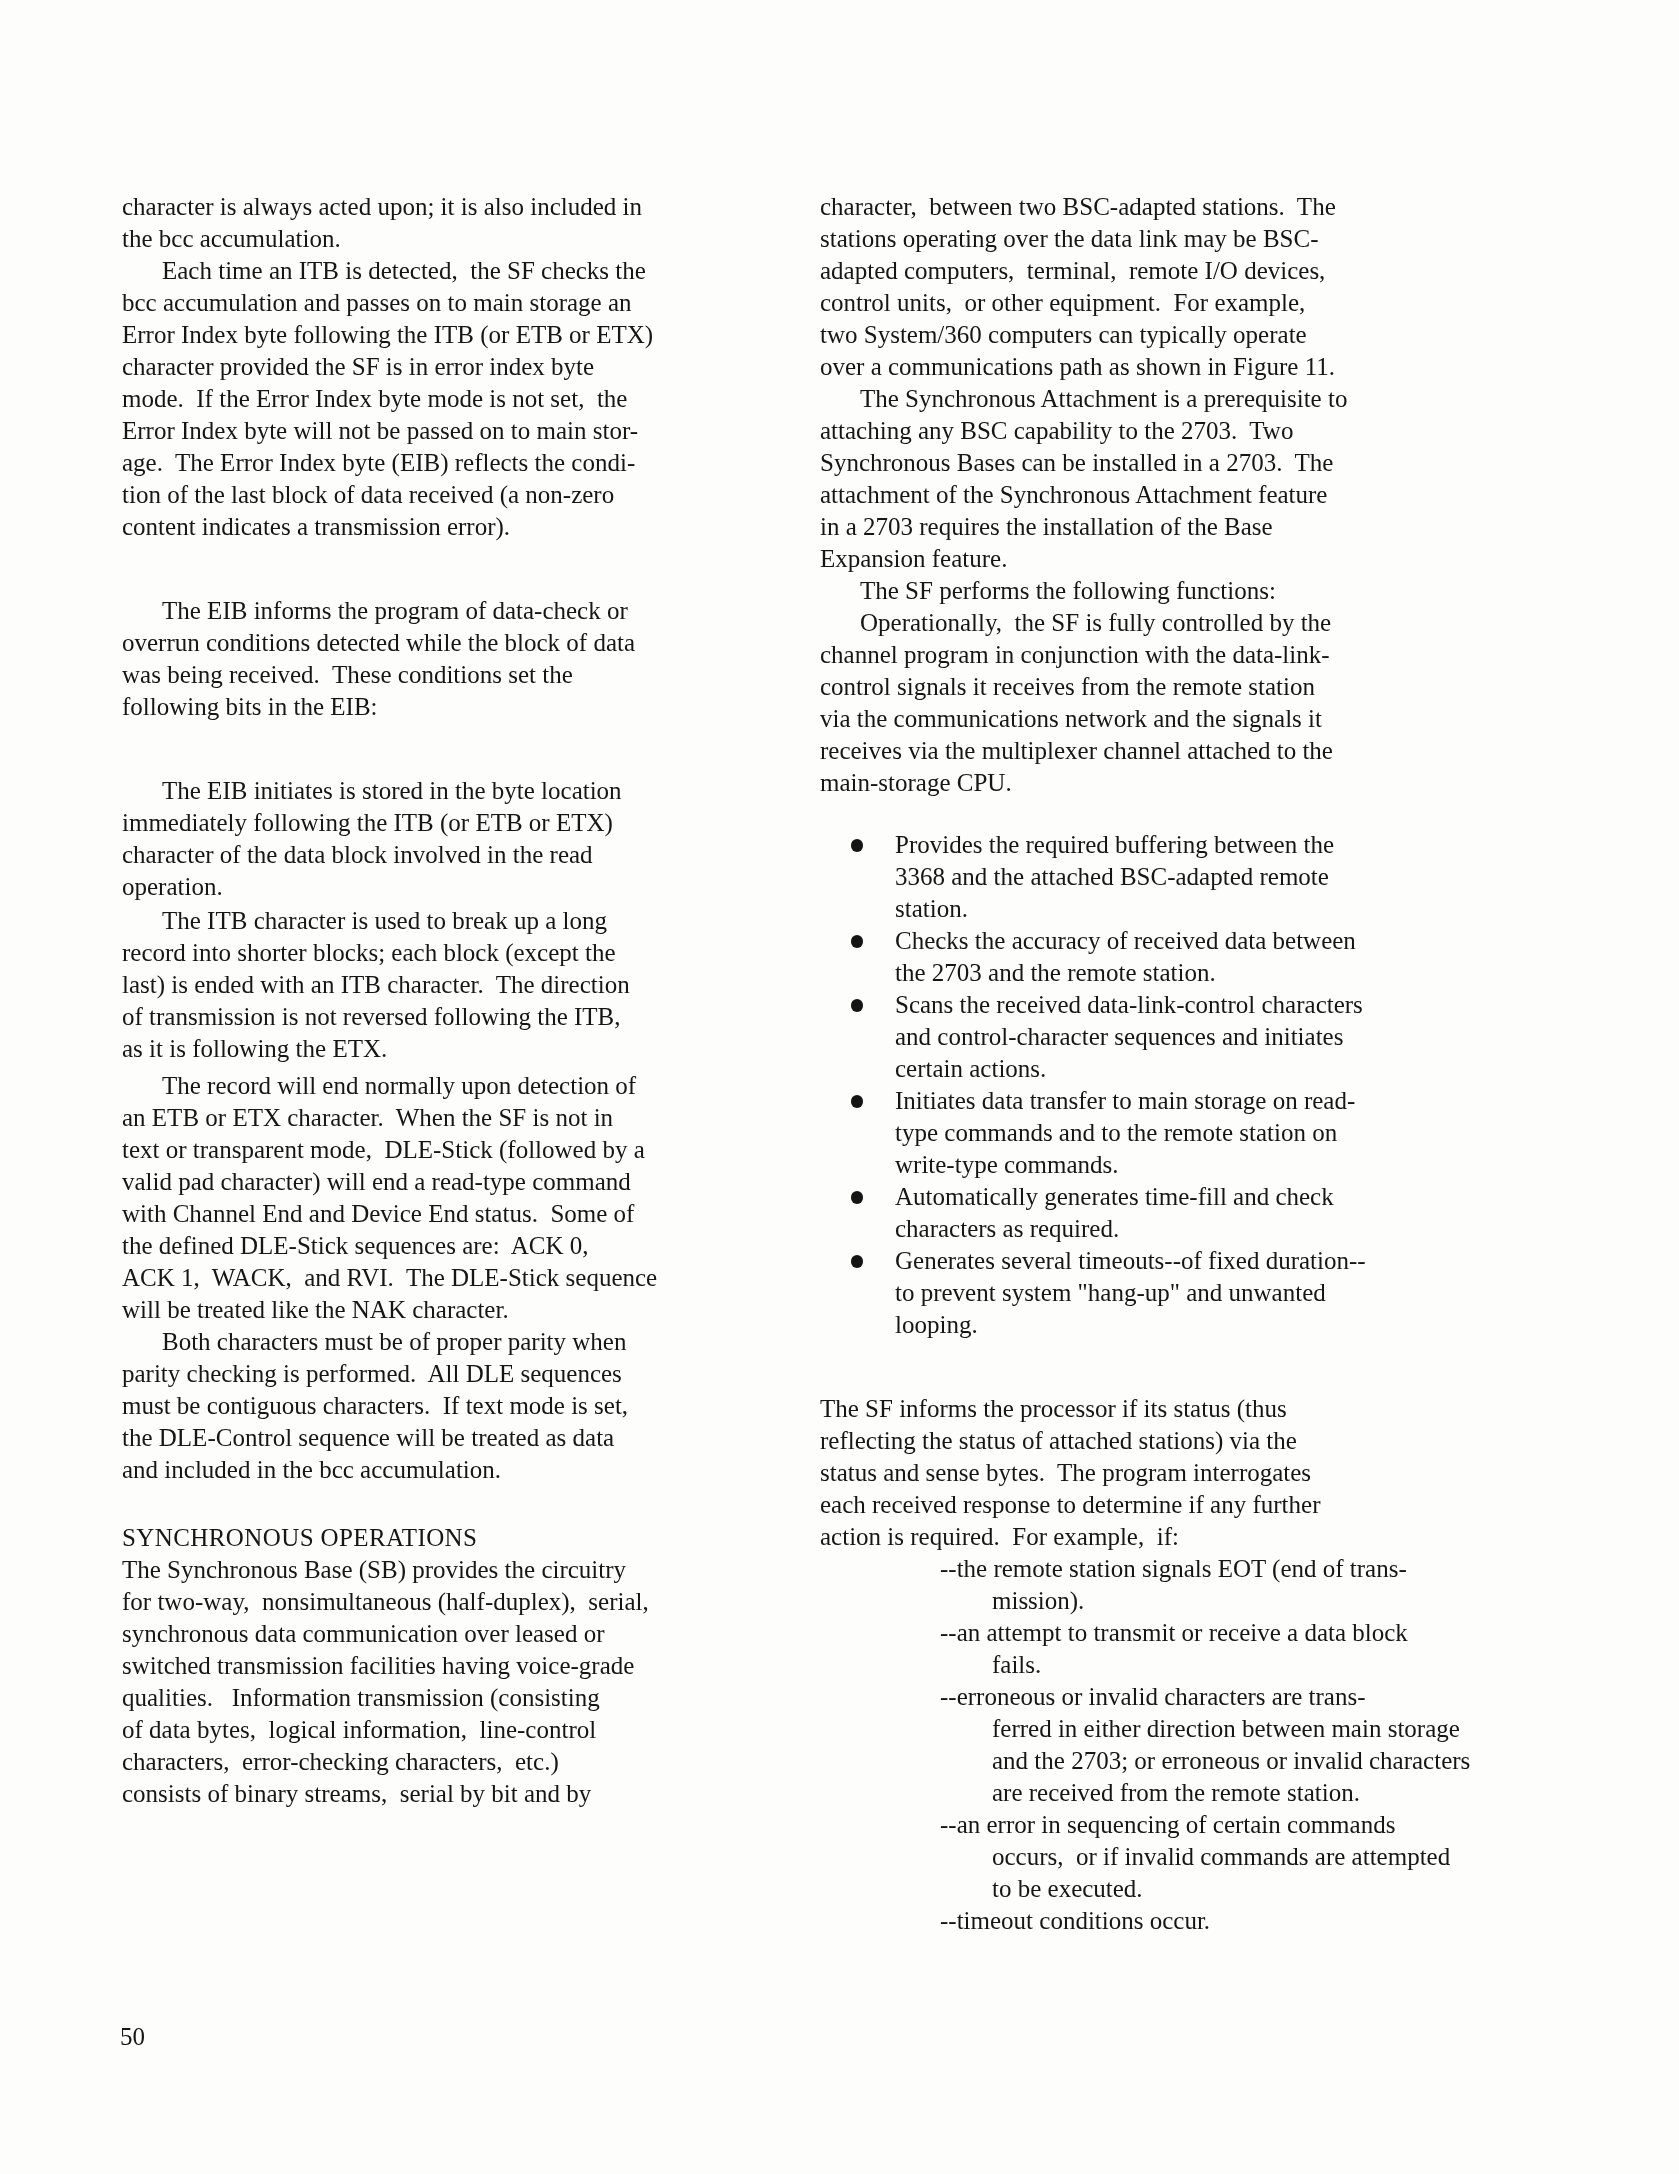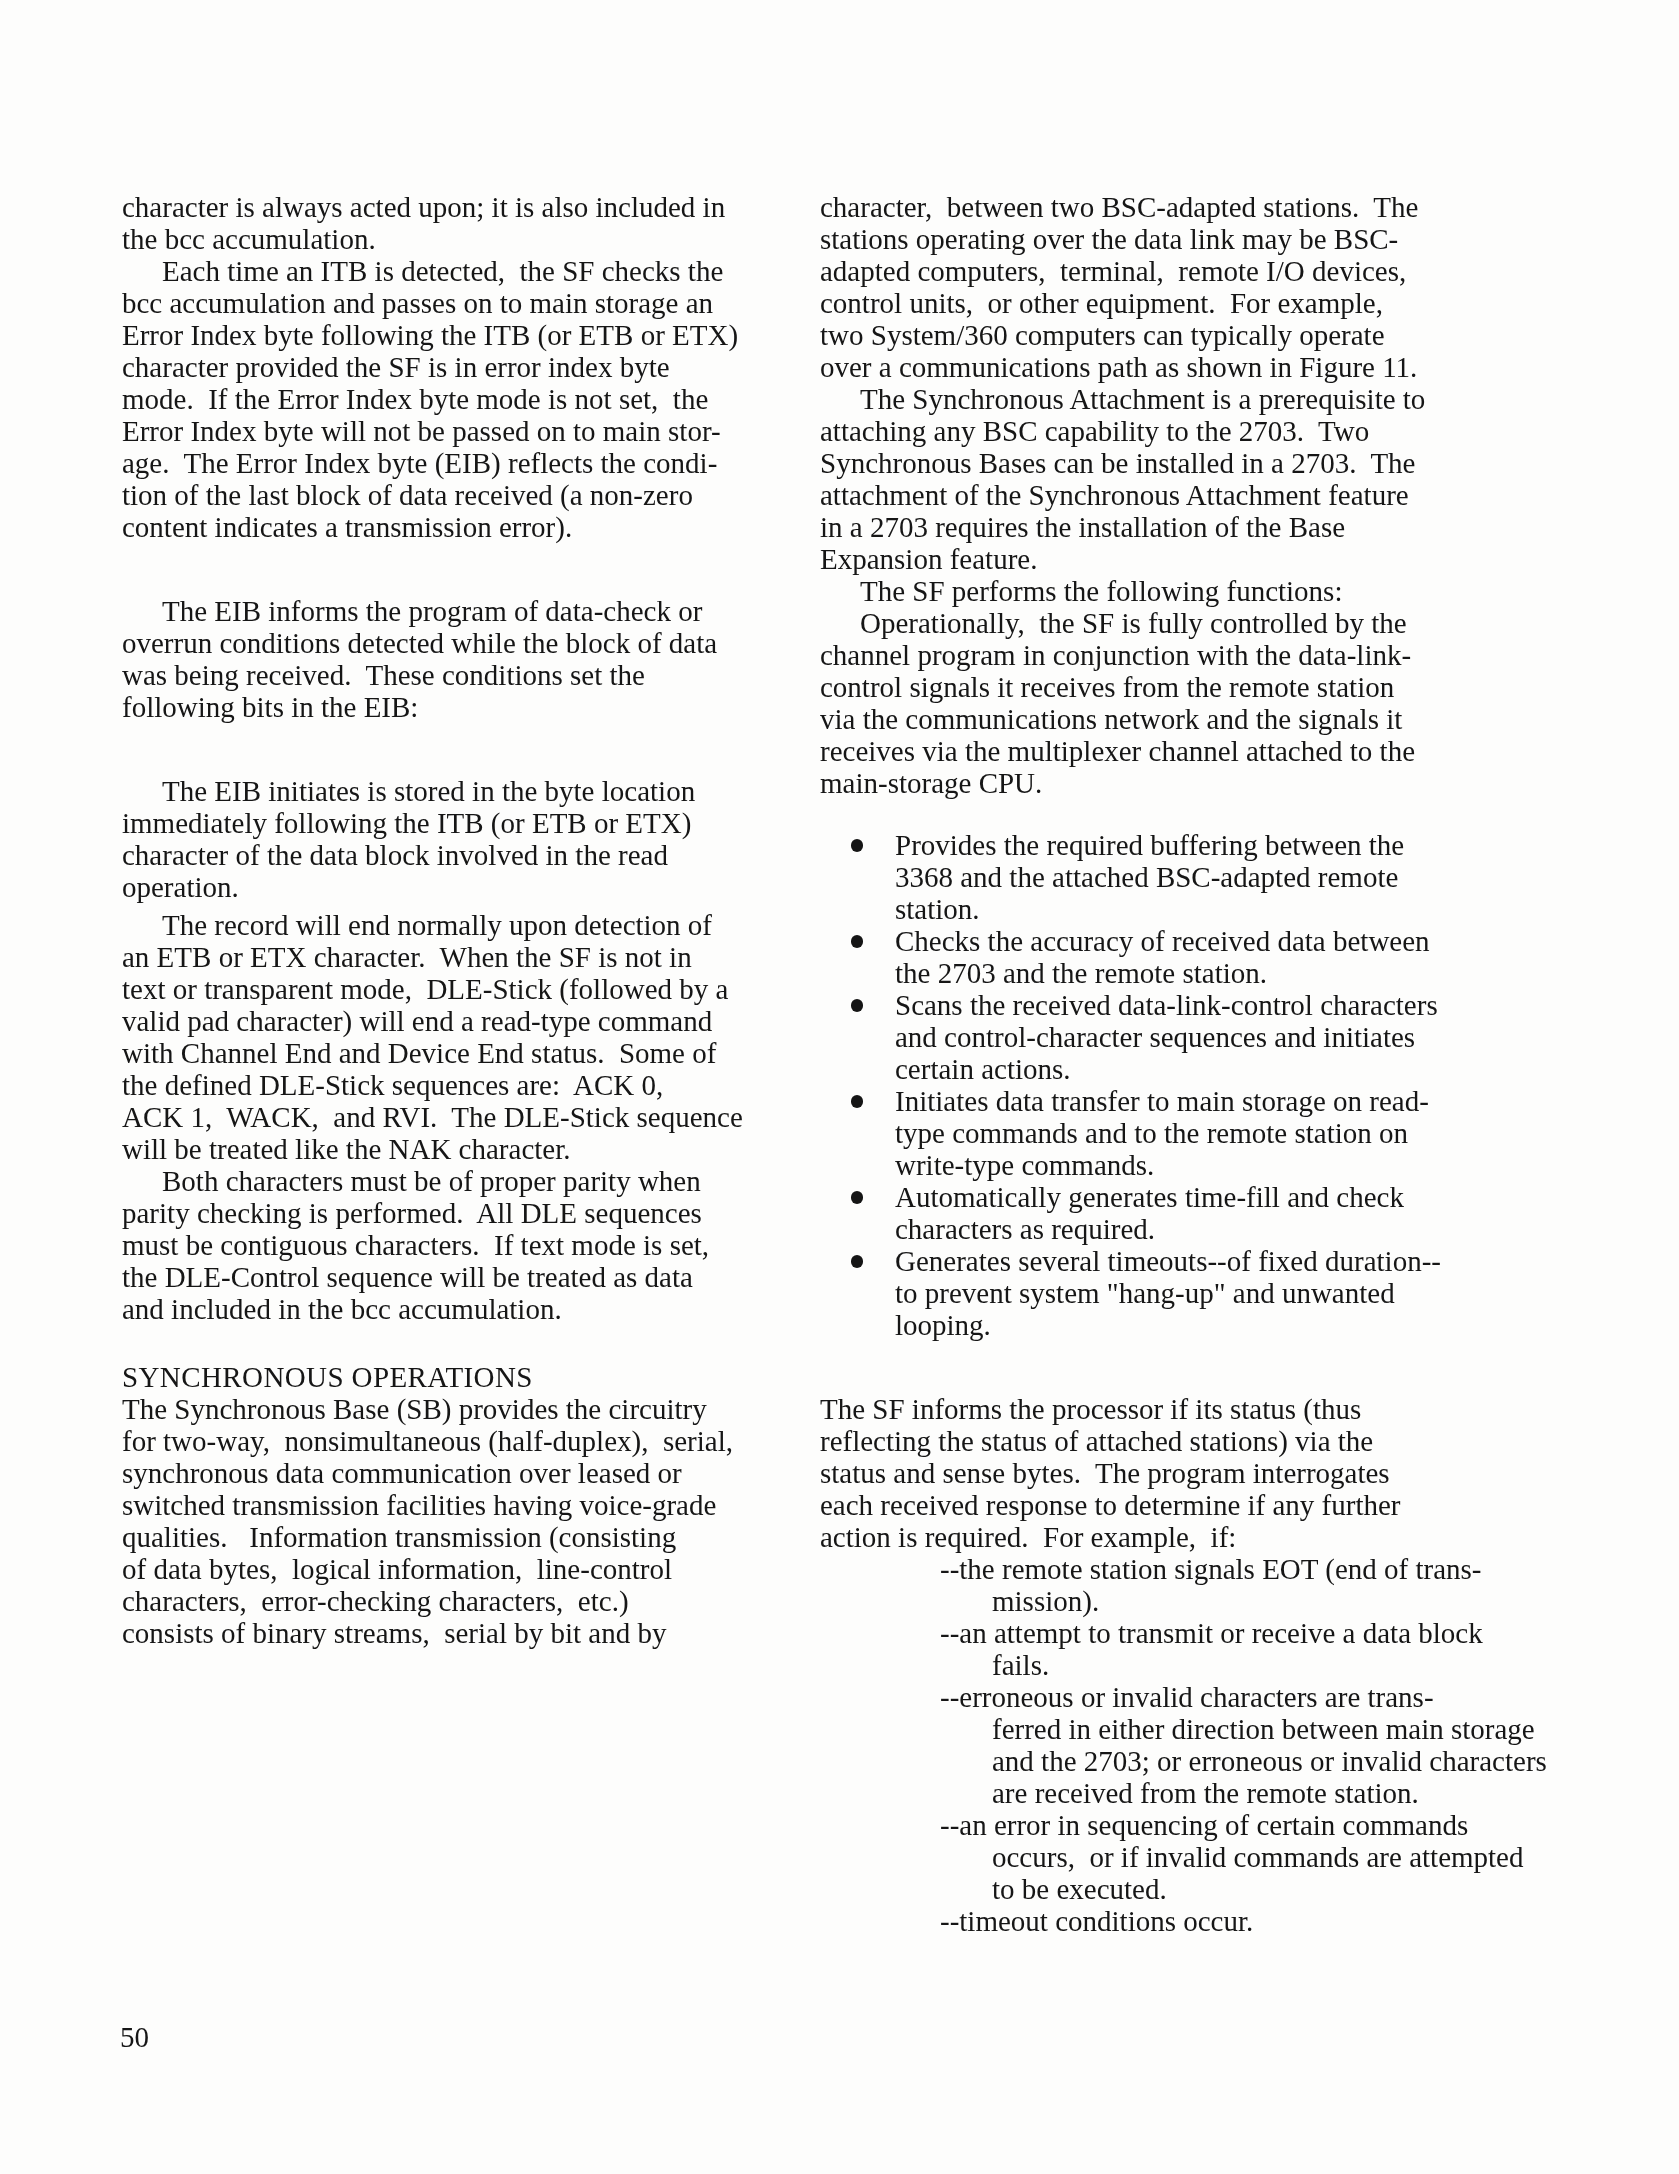--- a/index.html
+++ b/index.html
@@ -9,21 +9,21 @@
     background: #e8e8e8;
   }
   .page {
     position: relative;
     width: 1680px;
     height: 2174px;
     margin: 0 auto;
     background: #fdfdfc;
     color: #161616;
     font-family: "Liberation Serif", "DejaVu Serif", serif;
-    font-size: 29px;
+    font-size: 25px;
     line-height: 32px;
     overflow: hidden;
   }
   .col {
     position: absolute;
     top: 191px;
   }
   .col-left  { left: 122px; width: 718px; }
   .col-right { left: 820px; width: 783px; }
 
@@ -114,20 +114,25 @@
     <p class="para ind g36">The EIB informs the program of data-check or
 overrun conditions detected while the block of data
 was being received.  These conditions set the
 following bits in the EIB:</p>
 
 
     <p class="para ind g36">The EIB initiates is stored in the byte location
 immediately following the ITB (or ETB or ETX)
 character of the data block involved in the read
 operation.</p>
+    <p class="para ind g2">The ITB character is used to break up a long
+record into shorter blocks; each block (except the
+last) is ended with an ITB character.  The direction
+of transmission is not reversed following the ITB,
+as it is following the ETX.</p>
     <p class="para ind g6">The record will end normally upon detection of
 an ETB or ETX character.  When the SF is not in
 text or transparent mode,  DLE-Stick (followed by a
 valid pad character) will end a read-type command
 with Channel End and Device End status.  Some of
 the defined DLE-Stick sequences are:  ACK 0,
 ACK 1,  WACK,  and RVI.  The DLE-Stick sequence
 will be treated like the NAK character.</p>
     <p class="para ind">Both characters must be of proper parity when
 parity checking is performed.  All DLE sequences

